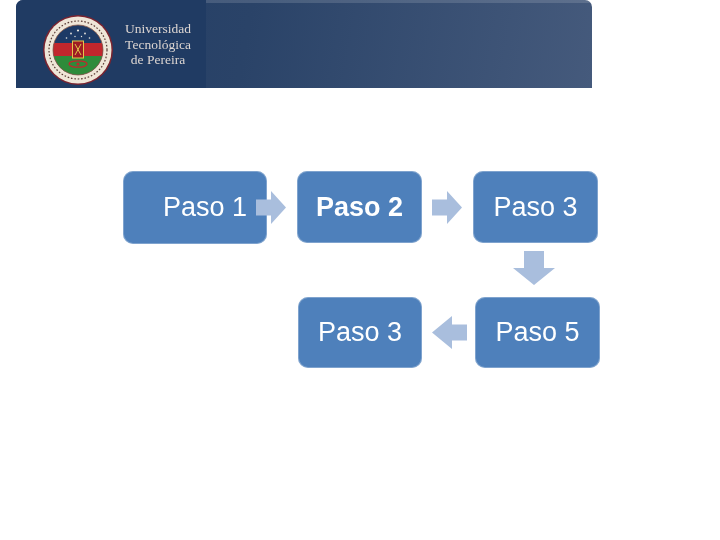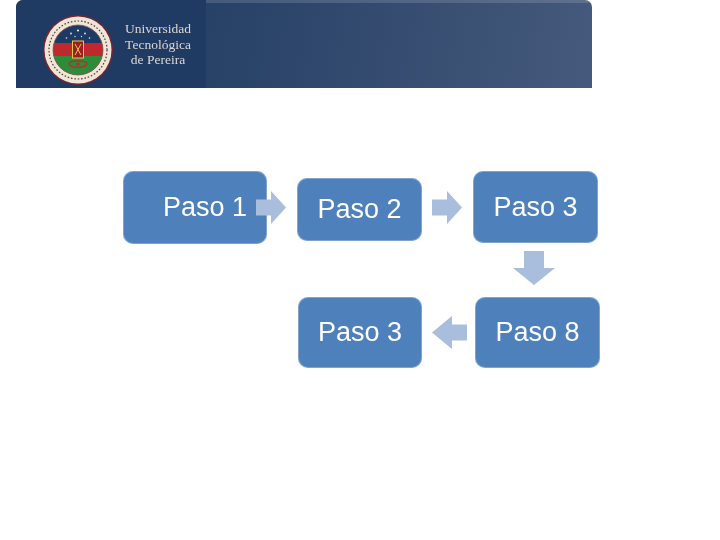--- a/index.html
+++ b/index.html
@@ -35,21 +35,21 @@
     white-space:nowrap;
   }
   
   .step-box{
     position:absolute;background:#4e80bb;border-radius:10px;
     box-shadow:inset 0 0 0 1px rgba(255,255,255,0.28);
     display:flex;align-items:center;justify-content:center;
     color:#ffffff;font-size:27px;
   }
   .box-1{left:123px;top:171px;width:124px;height:73px;padding-left:20px;}
-  .box-2{left:297px;top:178px;width:125px;height:63px;}
+  .box-2{left:297px;top:171px;width:125px;height:72px;font-weight:bold;}
   .box-3{left:473px;top:171px;width:125px;height:72px;}
   .box-4{left:475px;top:297px;width:125px;height:71px;}
   .box-5{left:298px;top:297px;width:124px;height:71px;}
   .arrow{position:absolute;}
   .arrow svg{display:block;}
   .arrow-1{left:256px;top:191px;}
   .arrow-2{left:432px;top:191px;}
   .arrow-down{left:513px;top:251px;}
   .arrow-left{left:432px;top:316px;}
 </style>
@@ -115,21 +115,21 @@
     </div>
 
     <div class="step-box box-3">Paso 3</div>
 
     <div class="arrow arrow-down">
       <svg width="42" height="34" viewBox="0 0 42 34">
         <polygon points="11,0 31,0 31,17 42,17 21,34 0,17 11,17" fill="#a9bedd"></polygon>
       </svg>
     </div>
 
-    <div class="step-box box-4">Paso 8</div>
+    <div class="step-box box-4">Paso 5</div>
 
     <div class="arrow arrow-left">
       <svg width="35" height="33" viewBox="0 0 35 33">
         <polygon points="35,8.5 20,8.5 20,0 0,16.5 20,33 20,24.5 35,24.5" fill="#a9bedd"></polygon>
       </svg>
     </div>
 
     <div class="step-box box-5">Paso 3</div>
   </div>
 

